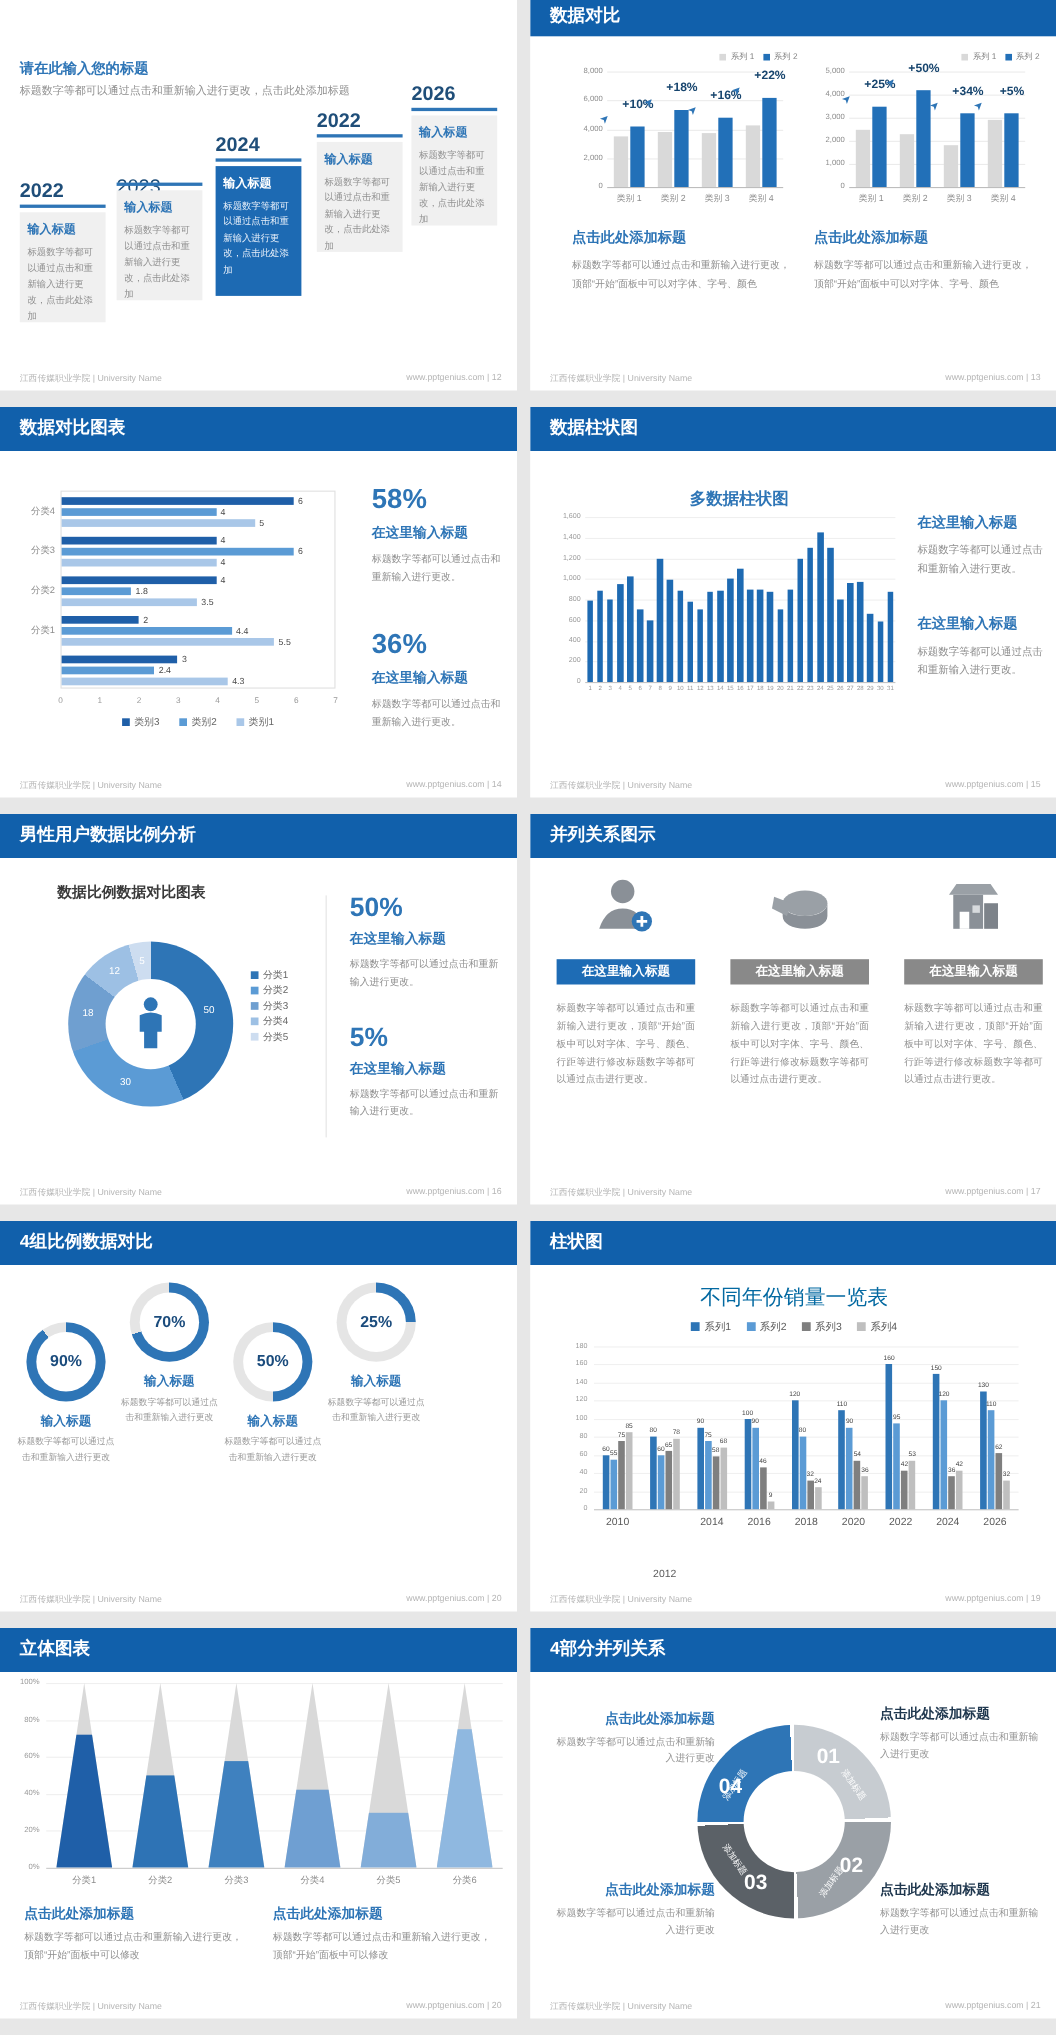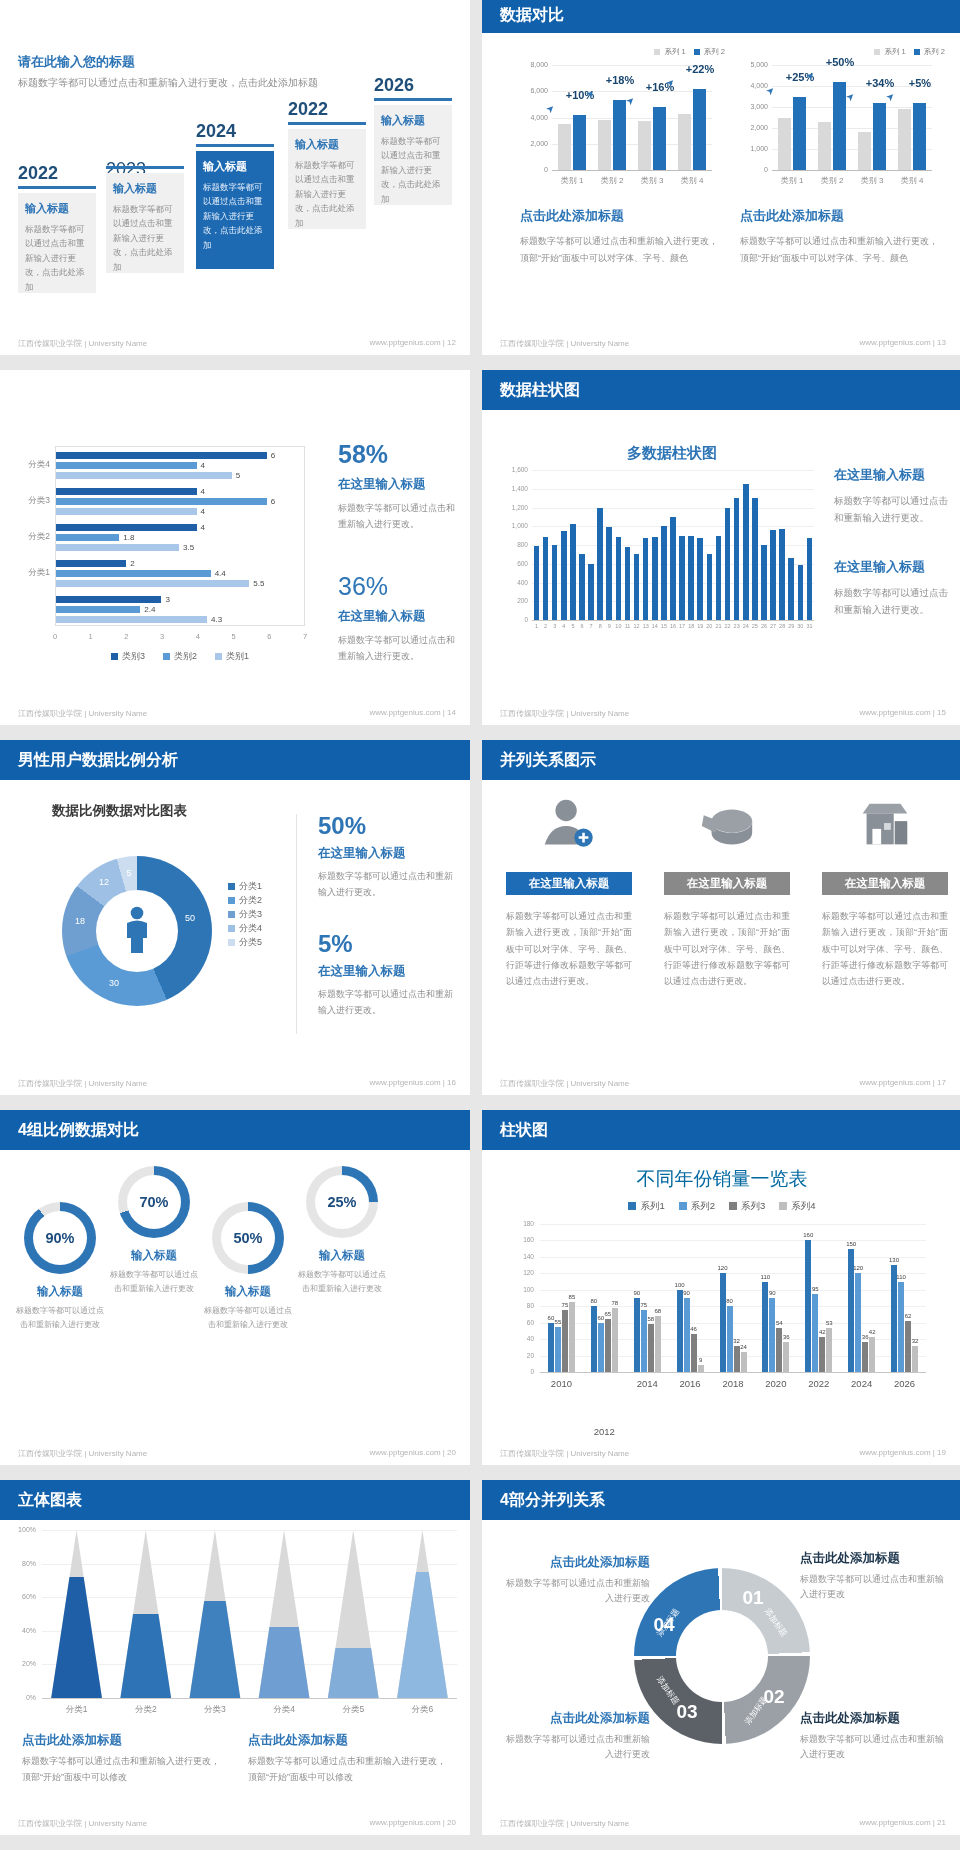--- a/index.html
+++ b/index.html
@@ -153,20 +153,21 @@
         </div>
   <footer class="sf">
           <span>江西传媒职业学院 | University Name</span>
           <span>www.pptgenius.com  | 13</span>
         </footer>
       </div>
     </div>
 
   <div class="cell">
       <div class="slide" id="s3">
+    <header class="sh"><span>数据对比图表</span></header>
     <div class="sc" id="s3c">
           <div style="position: absolute; left: 55px; top: 36px; width: 250px; height: 180px; border: 1px solid rgb(224, 224, 224); box-sizing: border-box;">
             <div style="position: absolute; left: 0px; top: 5px; width: 210.857px; height: 7px; background: rgb(31, 95, 168);"></div>
             <div style="position: absolute; left: 214.857px; top: 4px; font-size: 8px; color: rgb(74, 74, 74);">6</div>
             <div style="position: absolute; left: 0px; top: 15px; width: 140.571px; height: 7px; background: rgb(91, 155, 213);"></div>
             <div style="position: absolute; left: 144.571px; top: 14px; font-size: 8px; color: rgb(74, 74, 74);">4</div>
             <div style="position: absolute; left: 0px; top: 25px; width: 175.714px; height: 7px; background: rgb(169, 199, 232);"></div>
             <div style="position: absolute; left: 179.714px; top: 24px; font-size: 8px; color: rgb(74, 74, 74);">5</div>
             <div style="position: absolute; left: 0px; top: 41px; width: 140.571px; height: 7px; background: rgb(31, 95, 168);"></div>
             <div style="position: absolute; left: 144.571px; top: 40px; font-size: 8px; color: rgb(74, 74, 74);">4</div>
@@ -202,21 +203,21 @@
           <div style="position: absolute; left: 120.429px; top: 222px; width: 12px; text-align: center; font-size: 7.5px; color: rgb(153, 153, 153);">2</div>
           <div style="position: absolute; left: 156.143px; top: 222px; width: 12px; text-align: center; font-size: 7.5px; color: rgb(153, 153, 153);">3</div>
           <div style="position: absolute; left: 191.857px; top: 222px; width: 12px; text-align: center; font-size: 7.5px; color: rgb(153, 153, 153);">4</div>
           <div style="position: absolute; left: 227.571px; top: 222px; width: 12px; text-align: center; font-size: 7.5px; color: rgb(153, 153, 153);">5</div>
           <div style="position: absolute; left: 263.286px; top: 222px; width: 12px; text-align: center; font-size: 7.5px; color: rgb(153, 153, 153);">6</div>
           <div style="position: absolute; left: 299px; top: 222px; width: 12px; text-align: center; font-size: 7.5px; color: rgb(153, 153, 153);">7</div>
           <div style="position: absolute; left: 55px; top: 240px; width: 250px; text-align: center; font-size: 9px; color: rgb(102, 102, 102);"><span style="margin: 0px 9px;"><span class="legend-sq" style="background:#1f5fa8"></span>类别3</span><span style="margin: 0px 9px;"><span class="legend-sq" style="background:#5b9bd5"></span>类别2</span><span style="margin: 0px 9px;"><span class="legend-sq" style="background:#a9c7e8"></span>类别1</span></div>
           <div style="position: absolute; left: 338px; top: 30px; font-size: 25px; font-weight: bold; color: rgb(46, 117, 182);">58%</div>
           <div style="position: absolute; left: 338px; top: 66px; font-size: 12.5px; font-weight: bold; color: rgb(46, 117, 182);">在这里输入标题</div>
           <div style="position: absolute; left: 338px; top: 90px; width: 122px; font-size: 9px; line-height: 1.8; color: rgb(143, 143, 143);">标题数字等都可以通过点击和重新输入进行更改。</div>
-          <div style="position: absolute; left: 338px; top: 162px; font-size: 25px; font-weight: normal; color: rgb(46, 117, 182);">36%</div>
+          <div style="position: absolute; left: 338px; top: 162px; font-size: 25px; font-weight: bold; color: rgb(46, 117, 182);">36%</div>
           <div style="position: absolute; left: 338px; top: 198px; font-size: 12.5px; font-weight: bold; color: rgb(46, 117, 182);">在这里输入标题</div>
           <div style="position: absolute; left: 338px; top: 222px; width: 122px; font-size: 9px; line-height: 1.8; color: rgb(143, 143, 143);">标题数字等都可以通过点击和重新输入进行更改。</div>
         </div>
   <footer class="sf">
           <span>江西传媒职业学院 | University Name</span>
           <span>www.pptgenius.com  | 14</span>
         </footer>
       </div>
     </div>
 

